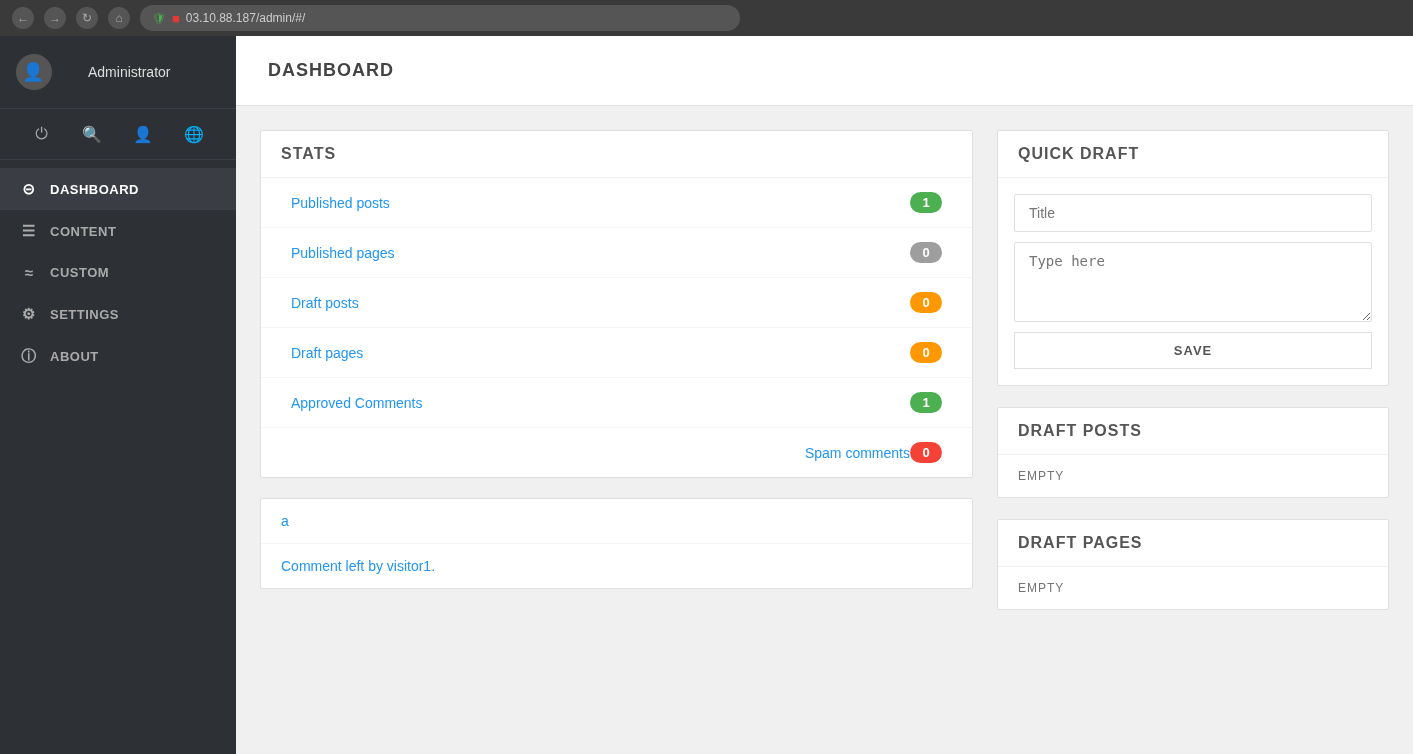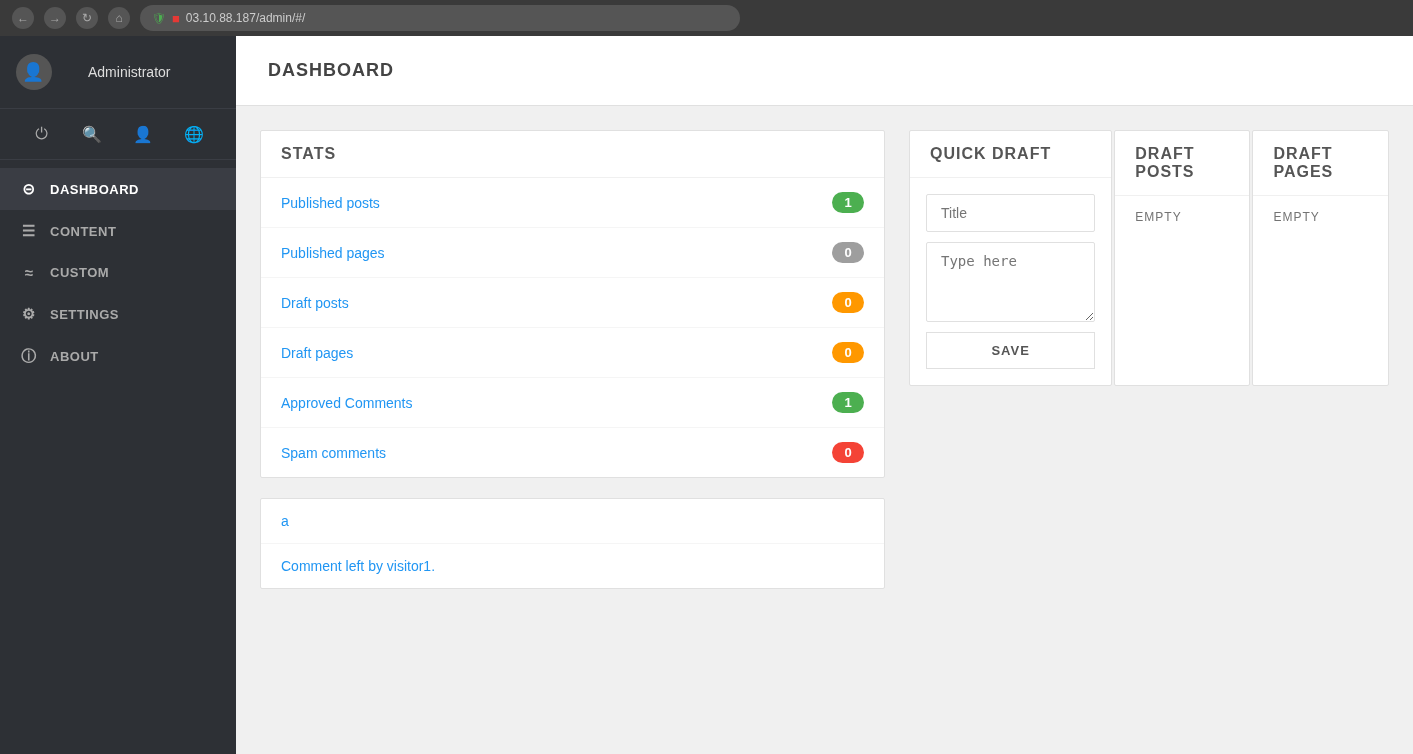--- a/index.html
+++ b/index.html
@@ -101,45 +101,45 @@
     .page-header {
       background: #fff;
       padding: 24px 32px;
       border-bottom: 1px solid #e0e0e0;
     }
     .page-title { font-size: 18px; font-weight: 600; color: #444; letter-spacing: 1px; }
 
     .page-body { padding: 24px; display: flex; gap: 24px; align-items: flex-start; }
 
     .left-col { flex: 1; display: flex; flex-direction: column; gap: 20px; }
-    .right-col { width: 480px; display: flex; flex-direction: row; gap: 2px; }
+    .right-col { width: 392px; display: flex; flex-direction: column; gap: 21px; }
 
     .card {
       background: #fff;
       border: 1px solid #e0e0e0;
       border-radius: 2px;
     }
     .card-header {
       padding: 14px 20px;
       font-size: 16px;
       font-weight: 700;
       color: #555;
       letter-spacing: 1px;
       border-bottom: 1px solid #f0f0f0;
     }
 
     
     .stat-row {
       display: flex;
       align-items: center;
       justify-content: space-between;
-      padding: 14px 20px;
+      padding: 14px 30px;
       border-bottom: 1px solid #f5f5f5;
     }
-    .stat-row:last-child { border-bottom: none; }
+    .stat-row:last-child { border-bottom: none; justify-content: flex-end; }
     .stat-label { color: #2196f3; font-size: 14px; cursor: pointer; }
     .stat-badge {
       border-radius: 20px;
       padding: 3px 12px;
       color: #fff;
       font-size: 13px;
       font-weight: 600;
       min-width: 32px;
       text-align: center;
     }

